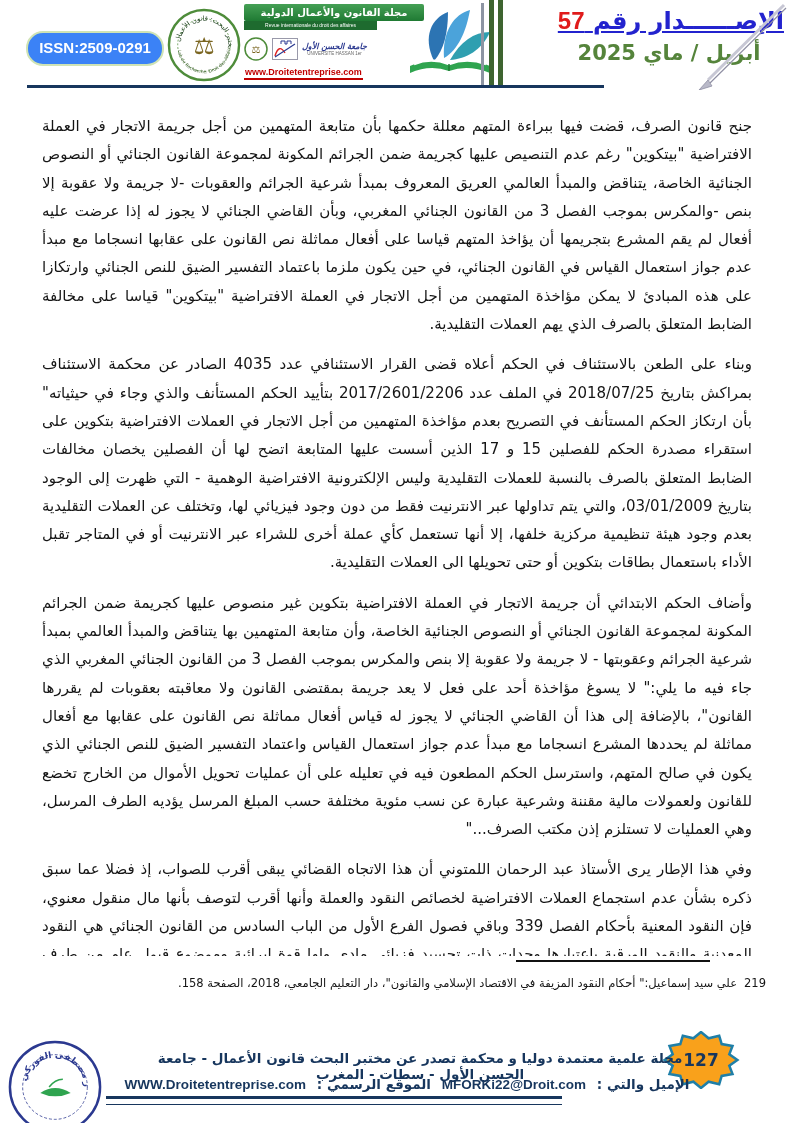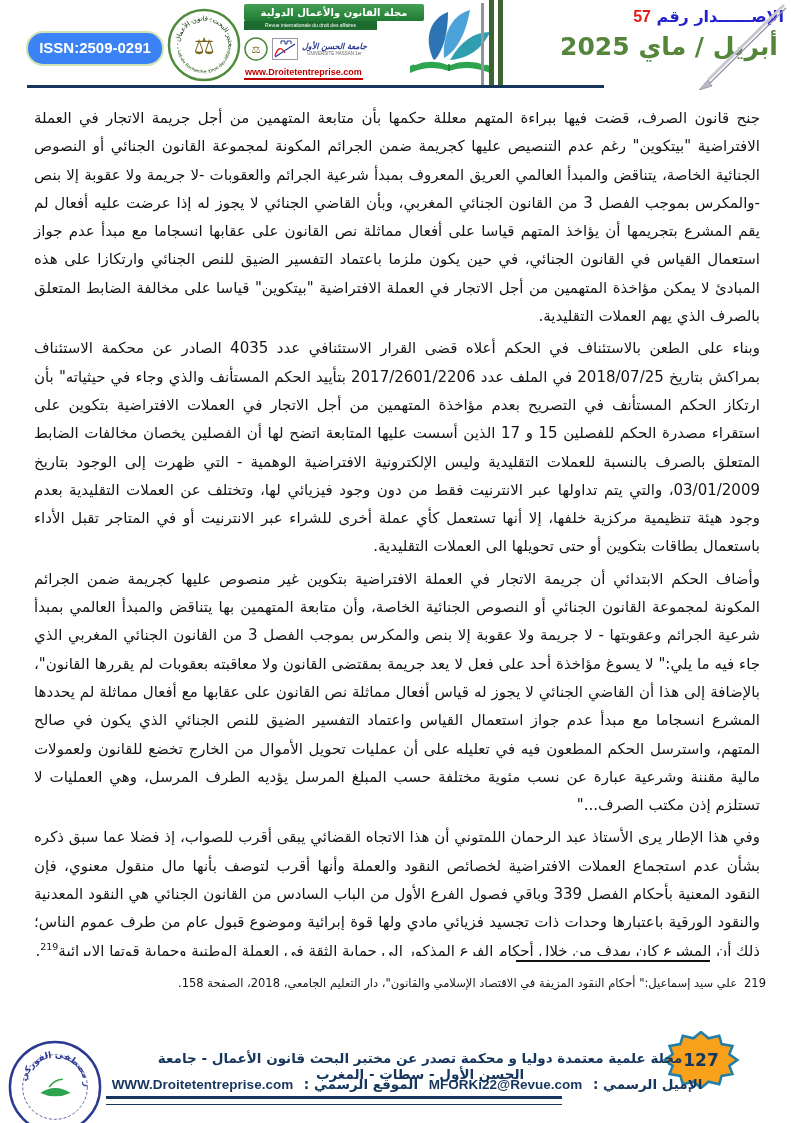--- a/index.html
+++ b/index.html
@@ -21,31 +21,31 @@
   .jl-univ{direction:rtl;text-align:center;}
   .jl-univ .ar{font-size:8px;font-weight:bold;color:#2b3990;font-style:italic;}
   .jl-univ .fr{font-size:4.5px;color:#666;direction:ltr;font-family:"Liberation Sans",sans-serif;}
   .jl-site{color:#c00000;border-bottom:2px solid #c00000;width:fit-content;padding:0 1px 1px 1px;
            font:bold 9px/10px "Liberation Sans",sans-serif;margin-top:2px;}
   .book-logo{position:absolute;left:404px;top:6px;width:92px;height:80px;}
   .vbar-grey{position:absolute;left:481px;top:3px;width:3px;height:83px;background:#8d95a3;}
   .vbar-g1{position:absolute;left:489px;top:0px;width:5px;height:87px;background:#3e6430;}
   .vbar-g2{position:absolute;left:498px;top:0px;width:5px;height:87px;background:#3e6430;}
   .issue{position:absolute;left:508px;top:7px;width:276px;direction:rtl;text-align:right;}
-  .issue-l1{font-size:16px;font-weight:bold;color:#2323ce;white-space:nowrap;}
+  .issue-l1{font-size:24px;font-weight:bold;color:#2323ce;white-space:nowrap;text-decoration:underline;}
   .issue-l1 .num{color:#e01b1b;font-family:"Liberation Sans",sans-serif;}
-  .issue-l2{margin-top:6px;font-size:25px;font-weight:bold;color:#55843b;text-align:center;
+  .issue-l2{margin-top:6px;font-size:21px;font-weight:bold;color:#55843b;text-align:center;
             padding-left:46px;white-space:nowrap;}
   .pen{position:absolute;left:686px;top:2px;width:104px;height:88px;}
   .header-rule{position:absolute;left:27px;top:85px;width:577px;height:3px;background:#17365d;}
 
   
   .body-text{position:absolute;top:100px;left:30px;right:30px;height:856px;overflow:hidden;
              direction:rtl;text-align:justify;color:#151515;font-size:15px;line-height:28.3px;}
-  .body-text p{margin:4px;}
+  .body-text p{margin:12px;}
   .body-text sup{font-size:9.5px;line-height:0;}
 
   
   .fn-sep{position:absolute;top:960px;right:84px;width:194px;height:2px;background:#111;}
   .footnotes{position:absolute;top:972px;left:28px;right:28px;direction:rtl;text-align:justify;
              color:#151515;font-size:11.5px;line-height:23.5px;}
   .footnote .fn-num{margin-left:7px;}
 
   
   .star{position:absolute;left:660px;top:1031px;width:82px;height:58px;}
@@ -155,20 +155,20 @@
     <text font-size="9" font-weight="bold" fill="#2b3990">
       <textPath href="#stampArc" startOffset="6%">الدكتور مصطفى الفوركي</textPath>
     </text>
     <path d="M35,56 Q50,46 66,56 Q50,63 35,56 Z" fill="#2fa44f"></path>
     <path d="M44,50 Q50,42 58,42" stroke="#2fa44f" fill="none" stroke-width="1.5"></path>
   </svg>
 
   <div class="f-line1">مجلة علمية معتمدة  دوليا و محكمة تصدر عن مختبر البحث قانون الأعمال - جامعة الحسن الأول - سطات - المغرب</div>
 
   <div class="f-line2">
-    <span>الإميل الرسمي :</span>
-    <span class="ltr">MFORKi22@Revue.com</span>
+    <span>الإميل والتي :</span>
+    <span class="ltr">MFORKi22@Droit.com</span>
     <span>الموقع الرسمي :</span>
     <span class="ltr">WWW.Droitetentreprise.com</span>
   </div>
 
   <div class="f-rule"></div>
 </div>
 
 </body></html>

